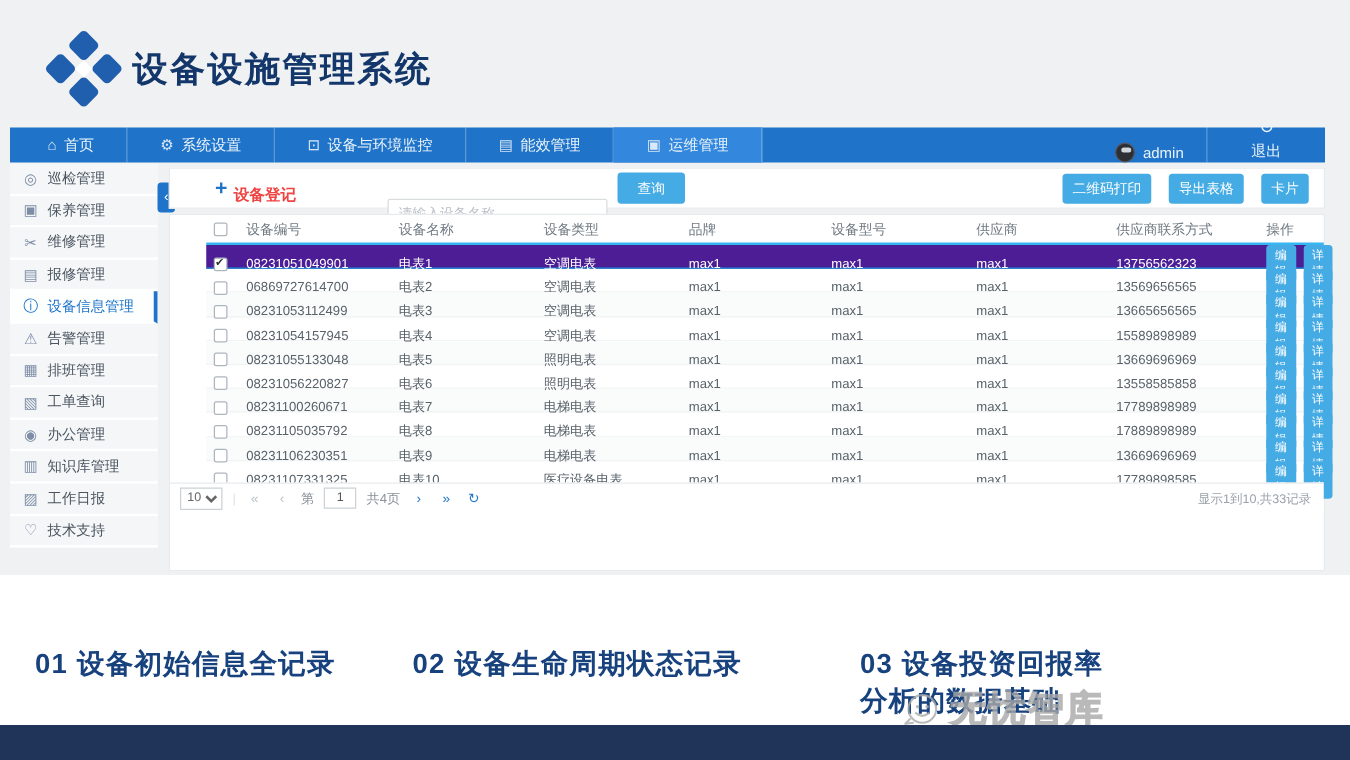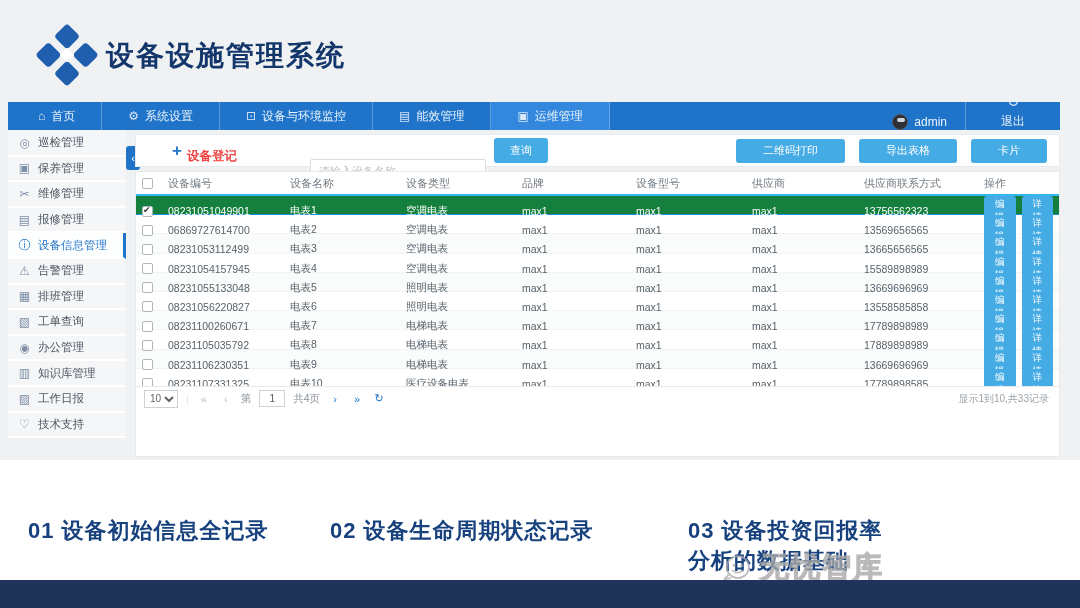--- a/index.html
+++ b/index.html
@@ -35,29 +35,29 @@
   
   .toolbar { position:absolute; left:135px; top:134px; width:925px; height:33px; background:#fff; border:1px solid #e7eaec; display:flex; align-items:center; padding:0 12px; }
   .register { display:flex; align-items:center; gap:5px; margin-left:24px; cursor:pointer; }
   .plus-icon { color:#1f74c9; font-size:17px; font-weight:bold; line-height:1; }
   .register-label { font-size:12.5px; color:#ef4444; font-weight:bold;margin-top:11px; }
   .search-input { position:absolute; left:174px; width:176px; height:23px; border:1px solid #d9dde0; border-radius:2px; padding:0 8px; font-size:11px; color:#555; background:#fff;margin-top:40px; }
   .search-input::placeholder { color:#b9bfc6; }
   .btn { background:#45abe4; color:#fff; border:none; border-radius:3px; font-size:11px; cursor:pointer; font-family:inherit; }
   .query-btn { position:absolute; left:358px; width:54px; height:25px; }
   .tool-actions { margin-left:auto; display:flex; gap:14px; }
-  .tool-actions .btn { height:24px; padding:0 27px;text-align:center; }
+  .tool-actions .btn { height:24px; padding:0 8px;text-align:center; }
 
   
   .table-box { position:absolute; left:135px; top:171px; width:925px; height:286px; background:#fff; border:1px solid #e7eaec; }
-  .tgrid { display:grid; grid-template-columns:26px 122px 116px 116px 114px 116px 112px 120px 1fr; align-items:center; padding:0 6px; }
+  .tgrid { display:grid; grid-template-columns:26px 122px 116px 116px 114px 116px 112px 120px 1fr; align-items:center; padding:0 6px;margin-left:29px; }
   .thead { height:24px; border-bottom:2px solid #35b6f0; color:#707a82; font-size:11px; }
   .trow { height:19.2px; font-size:10.5px; color:#58626a; border-bottom:1px solid #f1f3f4; }
   .trow:nth-child(even) { background:#fafbfb; }
-  .trow.selected { background:#15803d; color:#fff; border-bottom-color:#1590d9; }
+  .trow.selected { background:#4c1d95; color:#fff; border-bottom-color:#1590d9; }
   .cb { width:11px; height:11px; border:1px solid #aeb6bd; background:#fff; border-radius:2px; display:inline-block; position:relative; cursor:pointer; }
   .cb.checked::after { content:"✔"; position:absolute; left:0px; top:-2px; font-size:9px; color:#333; }
   .op-cell { display:flex; gap:6px; }
   .op-btn { font-size:9.5px; padding:2px 7px; border-radius:3px; }
 
   
   .pager { position:absolute; left:0; right:0; top:214px; height:24px; border-top:1px solid #e7eaec; display:flex; align-items:center; gap:8px; padding:0 8px; font-size:10.5px; color:#8a9299; background:#fff; }
   .page-size { height:18px; font-size:10px; color:#666; border:1px solid #ccd2d6; background:#fff;text-align:right; }
   .pg-sep { color:#dfe3e6; }
   .pg-arrow { color:#b9c1c7; font-size:11px; cursor:pointer; width:14px; text-align:center; }

